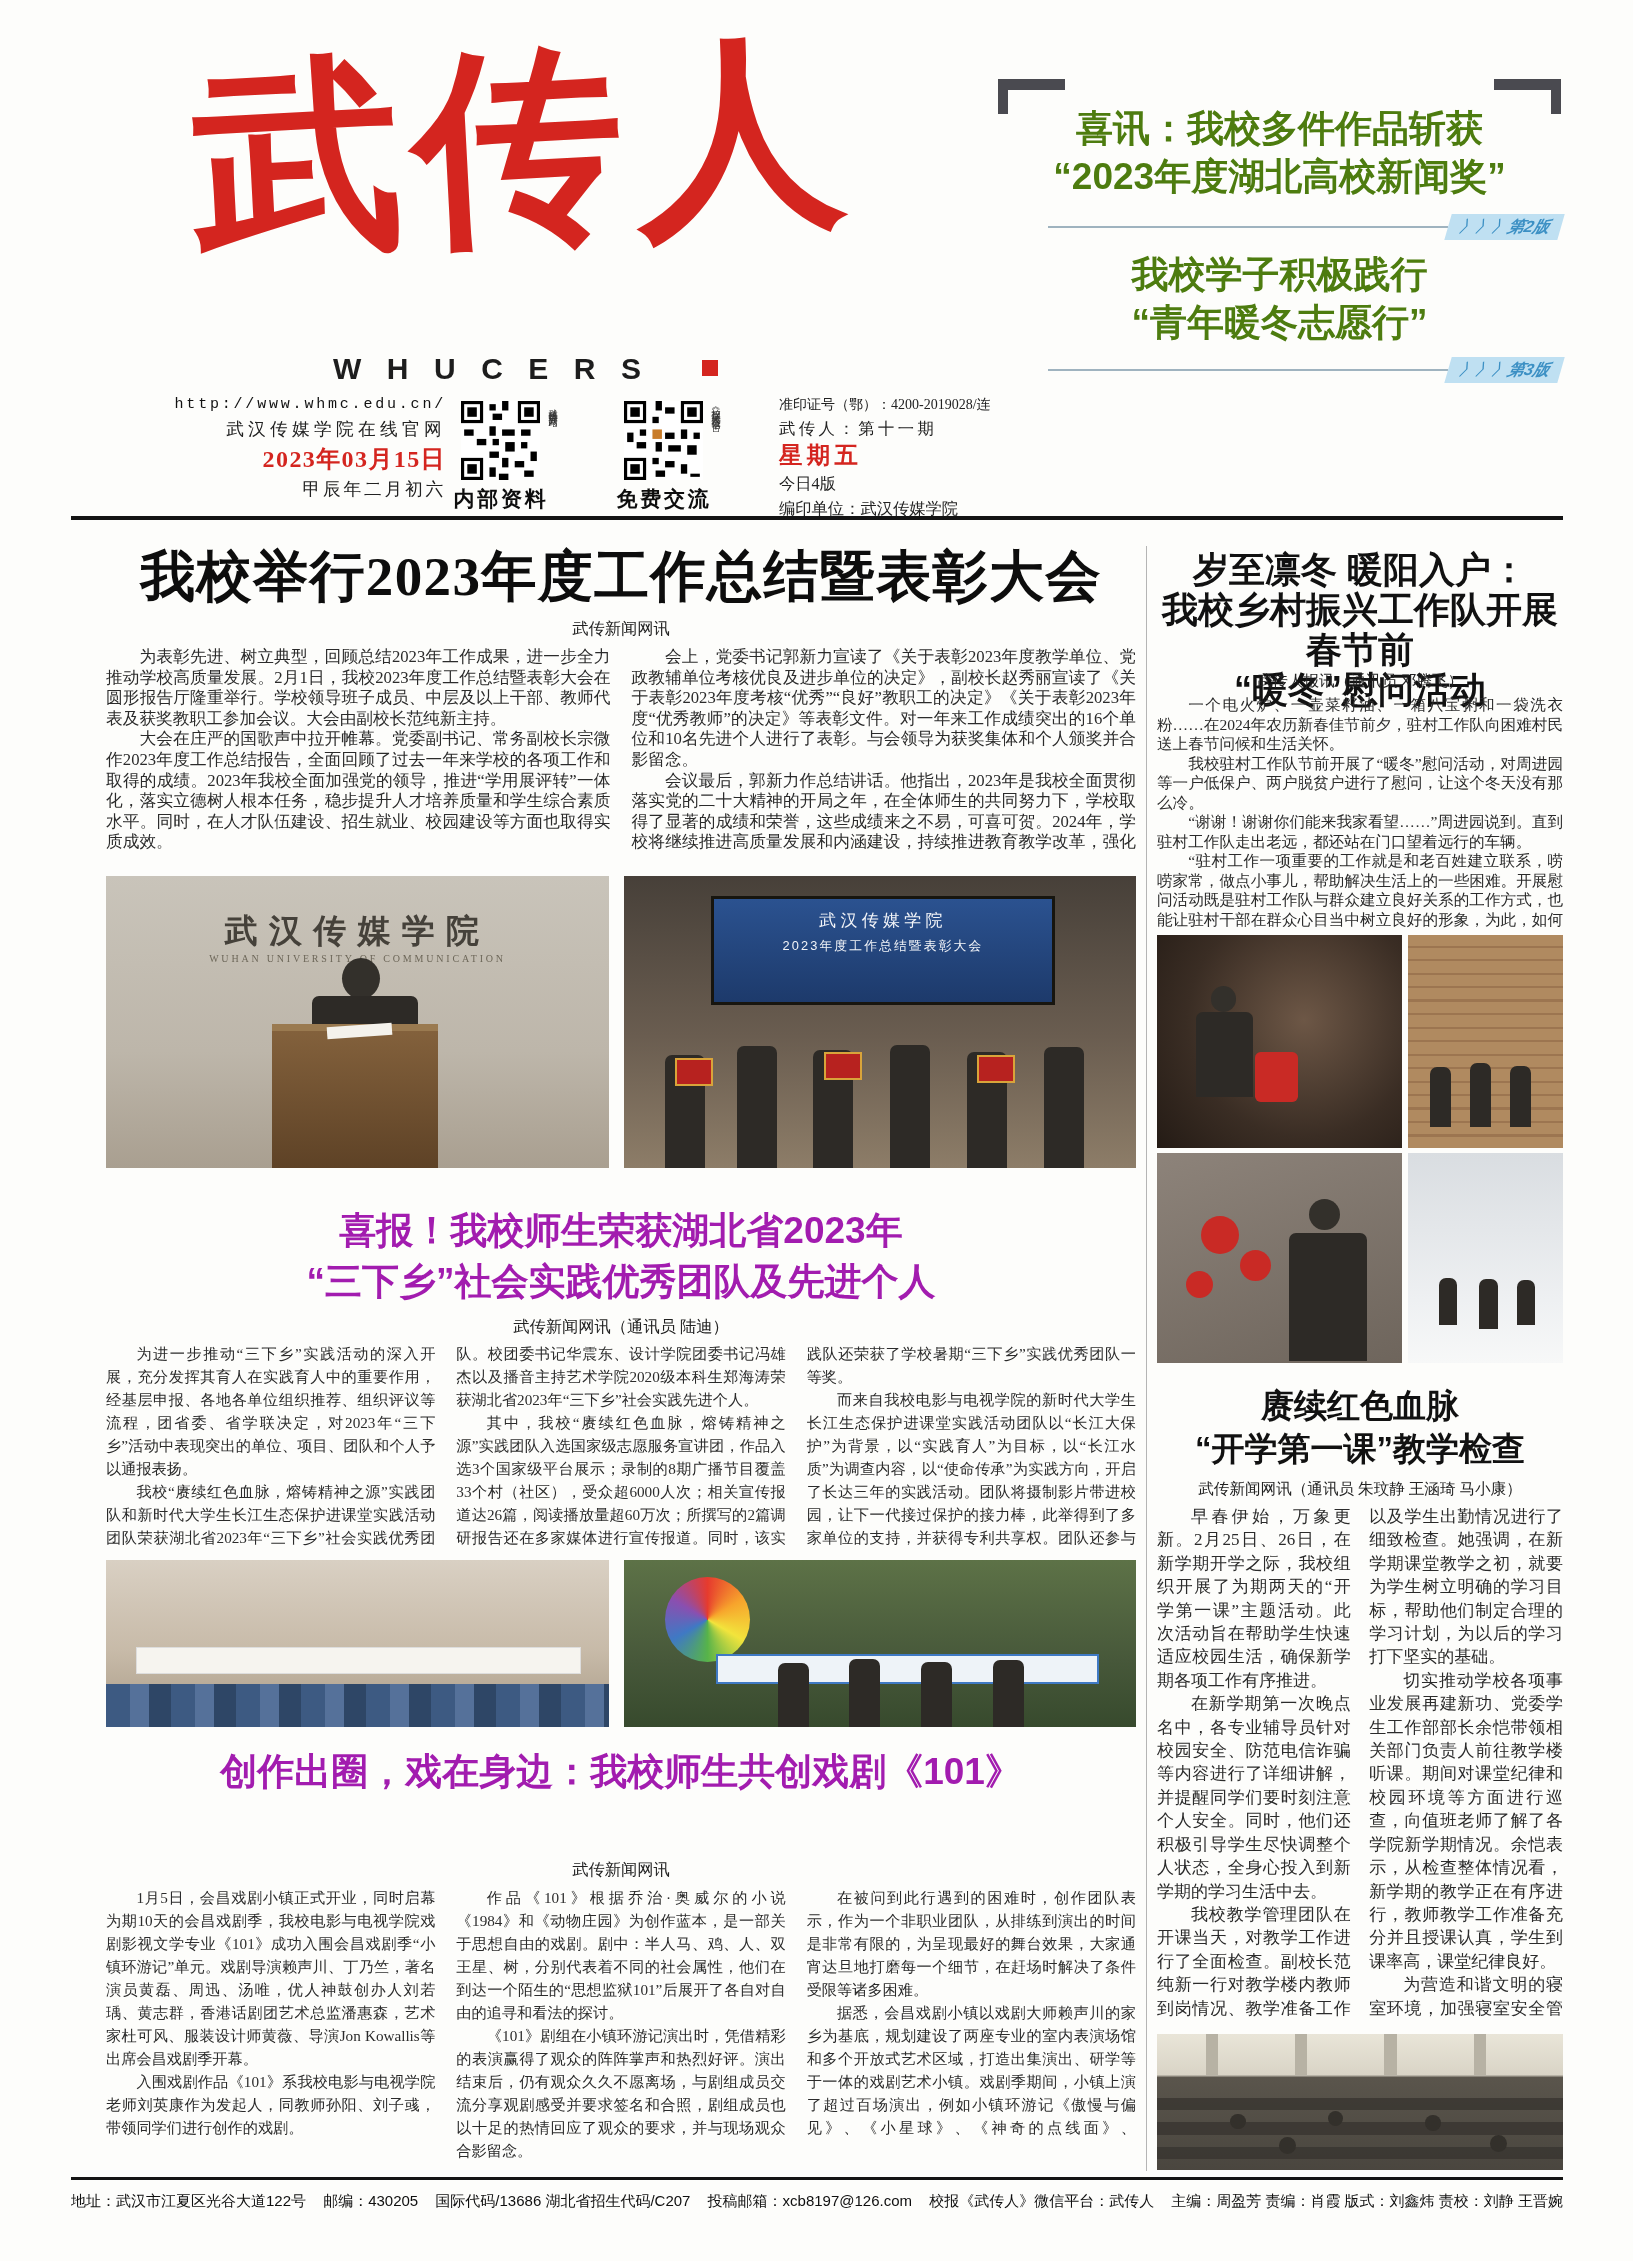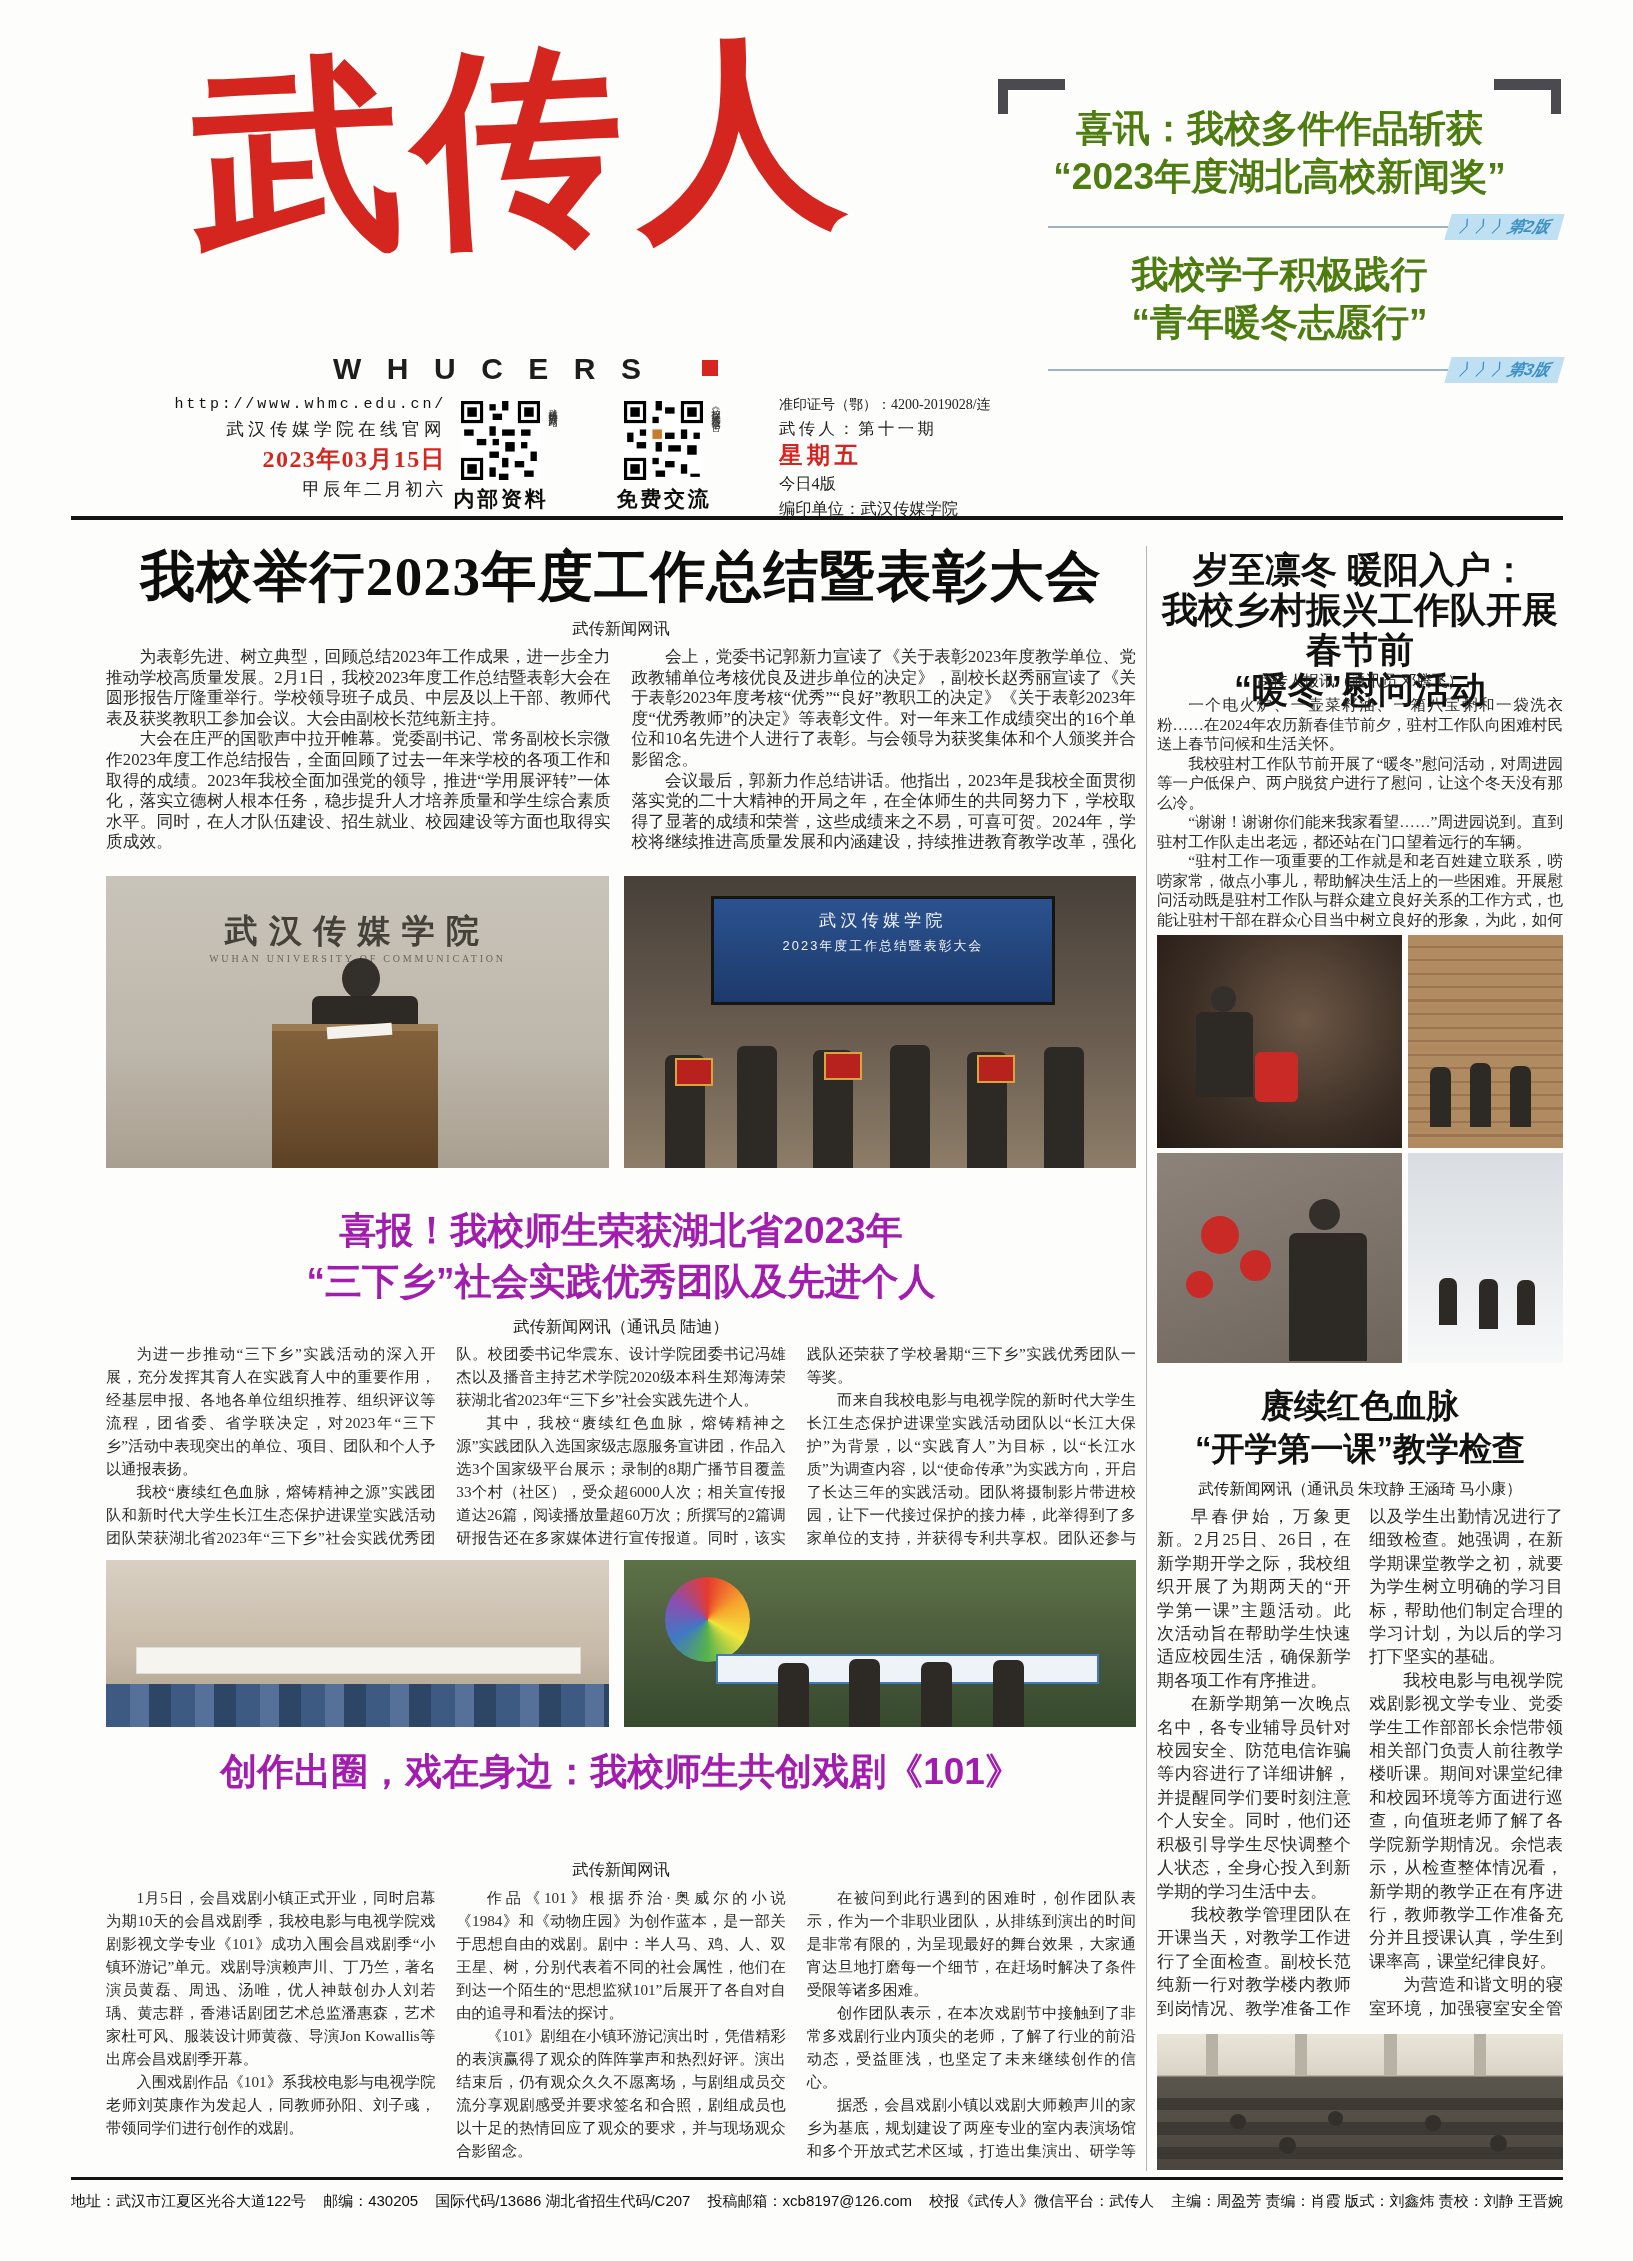--- a/index.html
+++ b/index.html
@@ -276,21 +276,20 @@
   <div class="abs h-mid center" style="left:177px;top:1746px;width:888px;">
     <div>创作出圈，戏在身边：我校师生共创戏剧《101》</div>
   </div>
   <div class="abs byline center" style="left:177px;top:1859px;width:888px;">武传新闻网讯</div>
   <div class="abs body-text cols3" style="left:106px;top:1886px;width:1030px;height:284px;font-size:15.2px;line-height:23px;">
     <p>1月5日，会昌戏剧小镇正式开业，同时启幕为期10天的会昌戏剧季，我校电影与电视学院戏剧影视文学专业《101》成功入围会昌戏剧季“小镇环游记”单元。戏剧导演赖声川、丁乃竺，著名演员黄磊、周迅、汤唯，优人神鼓创办人刘若瑀、黄志群，香港话剧团艺术总监潘惠森，艺术家杜可风、服装设计师黄薇、导演Jon Kowallis等出席会昌戏剧季开幕。</p>
     <p>入围戏剧作品《101》系我校电影与电视学院老师刘英康作为发起人，同教师孙阳、刘子彧，带领同学们进行创作的戏剧。</p>
     <p>作品《101》根据乔治·奥威尔的小说《1984》和《动物庄园》为创作蓝本，是一部关于思想自由的戏剧。剧中：半人马、鸡、人、双王星、树，分别代表着不同的社会属性，他们在到达一个陌生的“思想监狱101”后展开了各自对自由的追寻和看法的探讨。</p>
     <p>《101》剧组在小镇环游记演出时，凭借精彩的表演赢得了观众的阵阵掌声和热烈好评。演出结束后，仍有观众久久不愿离场，与剧组成员交流分享观剧感受并要求签名和合照，剧组成员也以十足的热情回应了观众的要求，并与现场观众合影留念。</p>
     <p>在被问到此行遇到的困难时，创作团队表示，作为一个非职业团队，从排练到演出的时间是非常有限的，为呈现最好的舞台效果，大家通宵达旦地打磨每一个细节，在赶场时解决了条件受限等诸多困难。</p>
-    <p>创作团队表示，在本次戏剧节中接触到了非常多戏剧行业内顶尖的老师，了解了行业的前沿动态，受益匪浅，也坚定了未来继续创作的信心。</p>
     <p>据悉，会昌戏剧小镇以戏剧大师赖声川的家乡为基底，规划建设了两座专业的室内表演场馆和多个开放式艺术区域，打造出集演出、研学等于一体的戏剧艺术小镇。戏剧季期间，小镇上演了超过百场演出，例如小镇环游记《傲慢与偏见》、《小星球》、《神奇的点线面》、Prophecies等，围观小丑剧《卖货郎》、《共生》、《器子》等。</p>
   </div>
 
   <div class="abs h-side1 center" style="left:1157px;top:550px;width:406px;">
     <div>岁至凛冬 暖阳入户：</div>
     <div>我校乡村振兴工作队开展春节前</div>
     <div>“暖冬”慰问活动</div>
   </div>
   <div class="abs byline center" style="left:1157px;top:671px;width:406px;font-size:15.6px;">武传人报讯（通讯员 邓腾飞）</div>
   <div class="abs body-text" style="left:1157px;top:695px;width:406px;height:234px;font-size:15.6px;line-height:19.5px;">
@@ -325,21 +324,21 @@
 
   <div class="abs h-side2 center" style="left:1157px;top:1384px;width:406px;">
     <div>赓续红色血脉</div>
     <div>“开学第一课”教学检查</div>
   </div>
   <div class="abs byline center" style="left:1157px;top:1479px;width:406px;font-size:15.6px;">武传新闻网讯（通讯员 朱玟静 王涵琦 马小康）</div>
   <div class="abs body-text cols2" style="left:1157px;top:1505px;width:406px;height:523px;font-size:17px;line-height:23.4px;column-gap:18.4px;">
     <p>早春伊始，万象更新。2月25日、26日，在新学期开学之际，我校组织开展了为期两天的“开学第一课”主题活动。此次活动旨在帮助学生快速适应校园生活，确保新学期各项工作有序推进。</p>
     <p>在新学期第一次晚点名中，各专业辅导员针对校园安全、防范电信诈骗等内容进行了详细讲解，并提醒同学们要时刻注意个人安全。同时，他们还积极引导学生尽快调整个人状态，全身心投入到新学期的学习生活中去。</p>
     <p>我校教学管理团队在开课当天，对教学工作进行了全面检查。副校长范纯新一行对教学楼内教师到岗情况、教学准备工作以及学生出勤情况进行了细致检查。她强调，在新学期课堂教学之初，就要为学生树立明确的学习目标，帮助他们制定合理的学习计划，为以后的学习打下坚实的基础。</p>
-    <p>我校电影与电视学院戏剧影视文学专业、党委学生工作部部长余恺带领相关部门负责人前往教学楼听课。期间对课堂纪律和校园环境等方面进行巡查，向值班老师了解了各学院新学期情况。余恺表示，从检查整体情况看，新学期的教学正在有序进行，教师教学工作准备充分并且授课认真，学生到课率高，课堂纪律良好。</p>
+    <p>切实推动学校各项事业发展再建新功、党委学生工作部部长余恺带领相关部门负责人前往教学楼听课。期间对课堂纪律和校园环境等方面进行巡查，向值班老师了解了各学院新学期情况。余恺表示，从检查整体情况看，新学期的教学正在有序进行，教师教学工作准备充分并且授课认真，学生到课率高，课堂纪律良好。</p>
     <p>为营造和谐文明的寝室环境，加强寝室安全管理，各学院在25日、26日组织开展了开学查寝。各学院党总支书记和辅导员们深入学生寝室，与学生亲切交流，了解他们的假期生活和学习情况，并对寝室安全、物品摆放等问题进行了现场指导。</p>
 
   </div>
 
   <div class="photo ph-class" style="left:1157px;top:2034px;width:406px;height:136px;">
     <div class="winbar" style="left:12%;"></div>
     <div class="winbar" style="left:34%;"></div>
     <div class="winbar" style="left:56%;"></div>
     <div class="winbar" style="left:78%;"></div>
     <div class="deskrow" style="bottom:8%;"></div>

